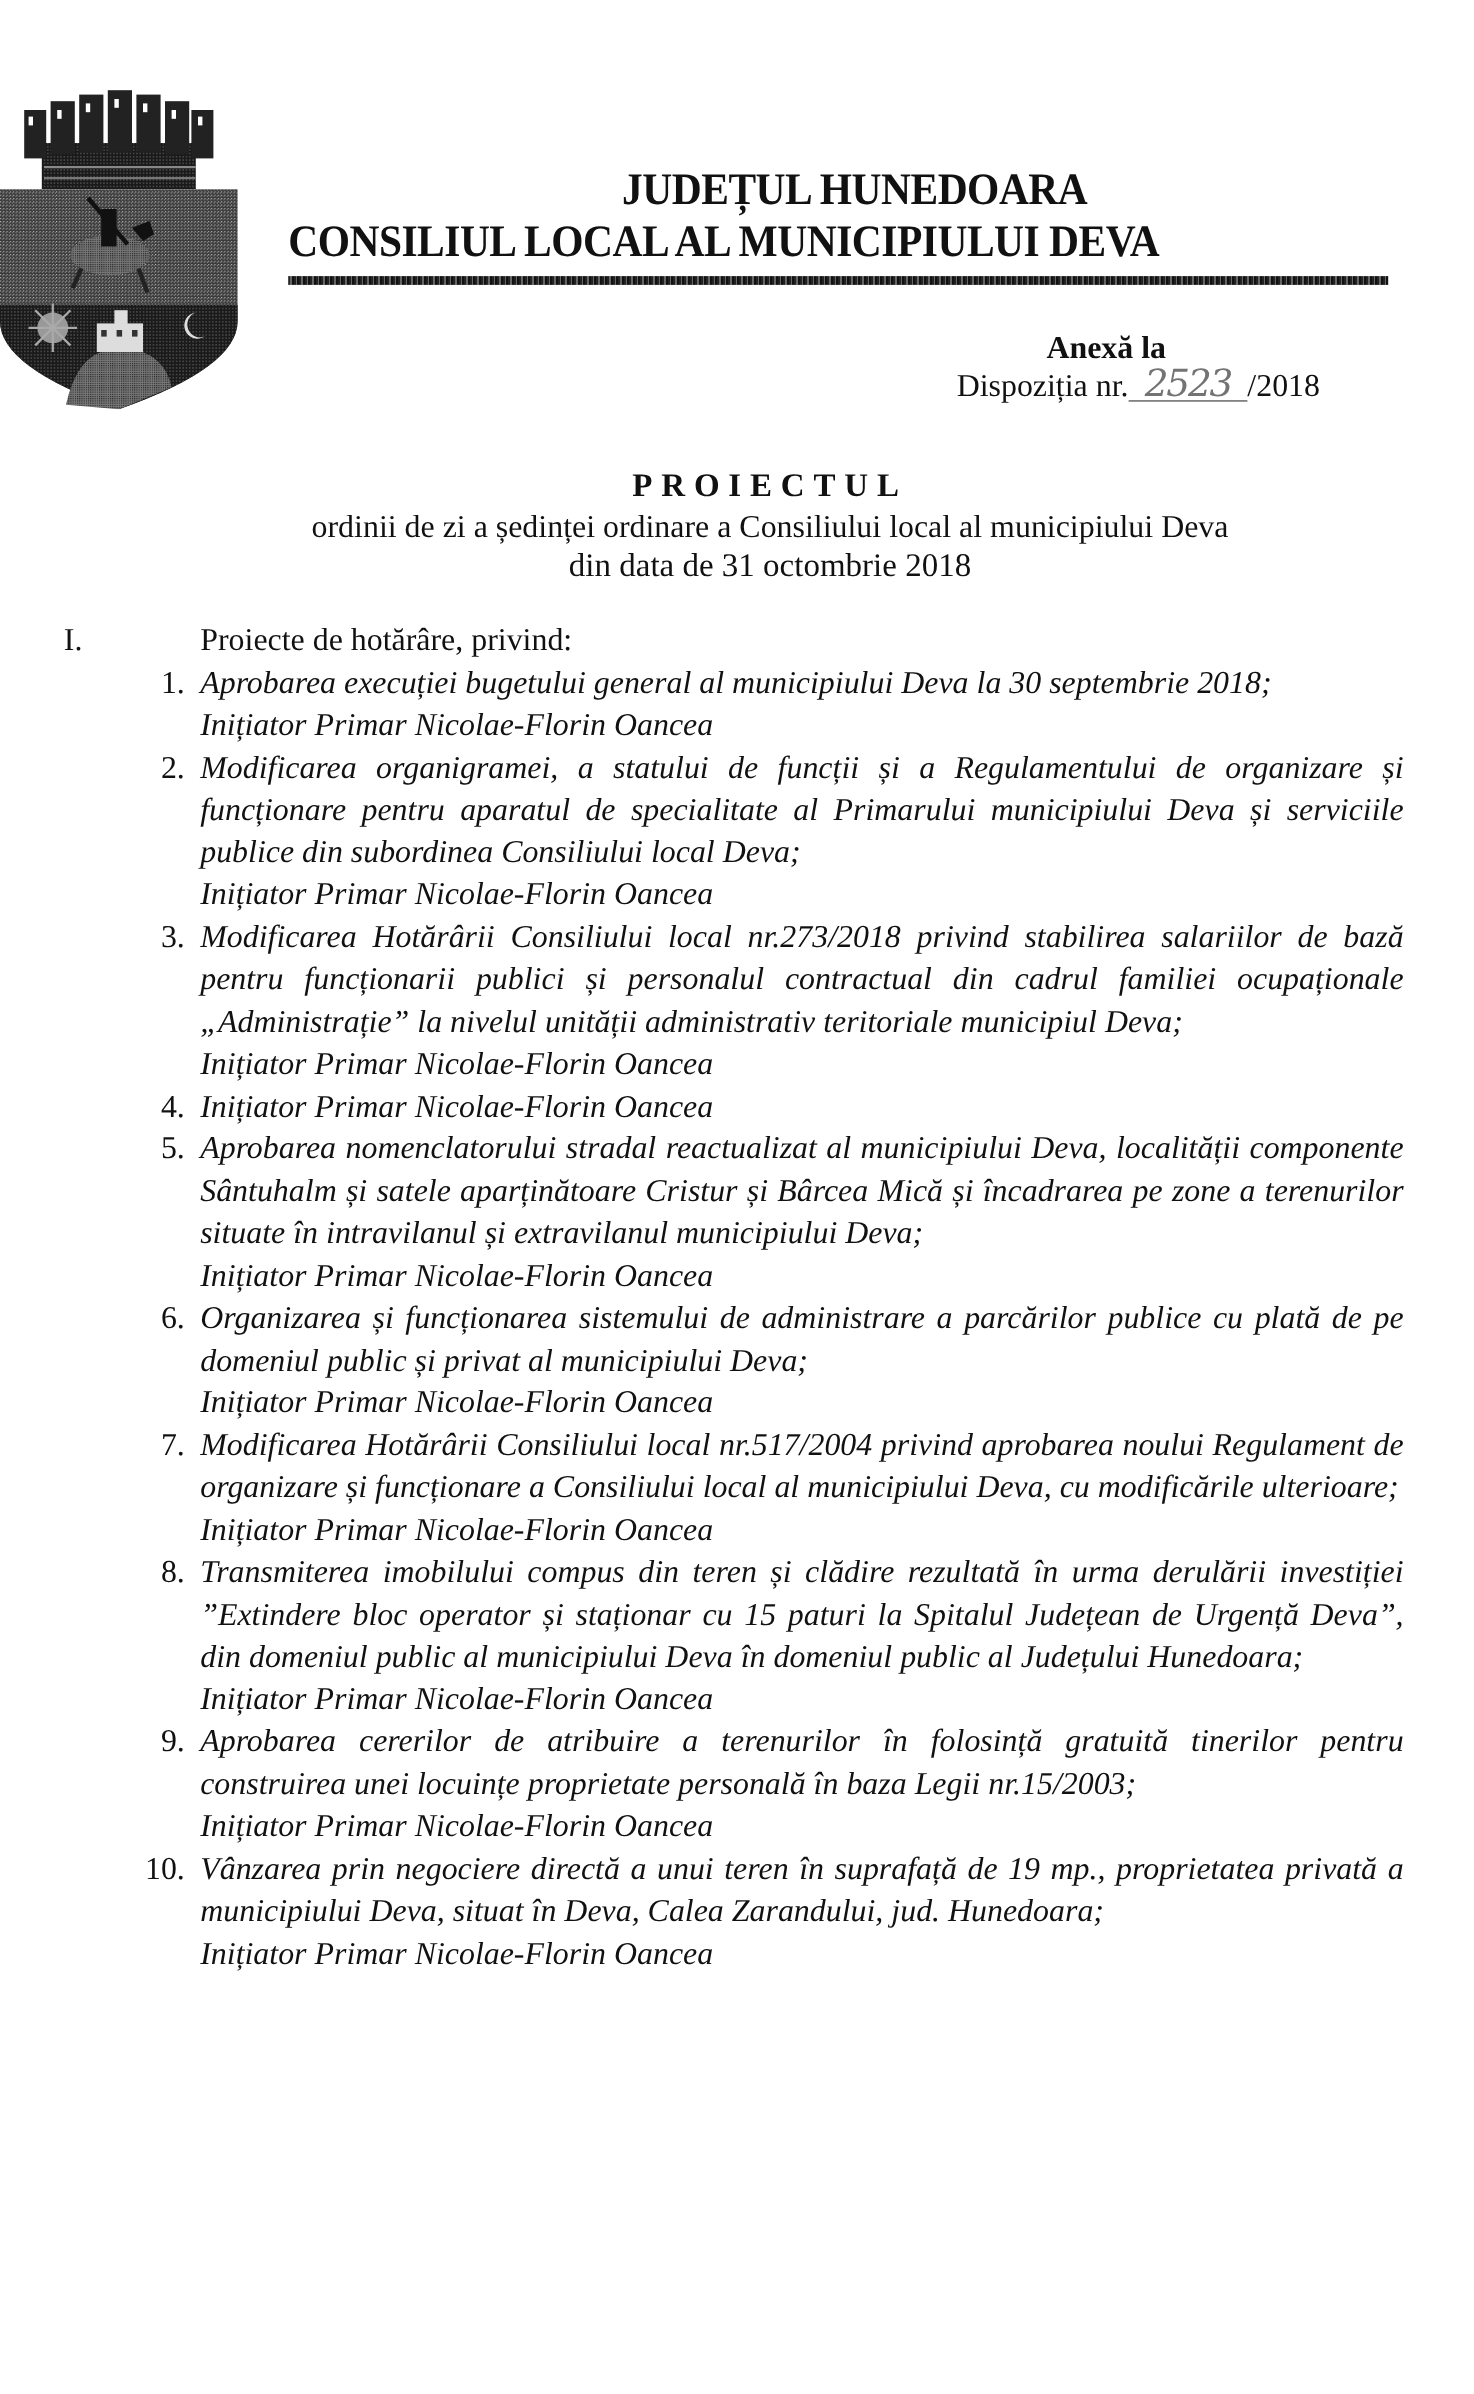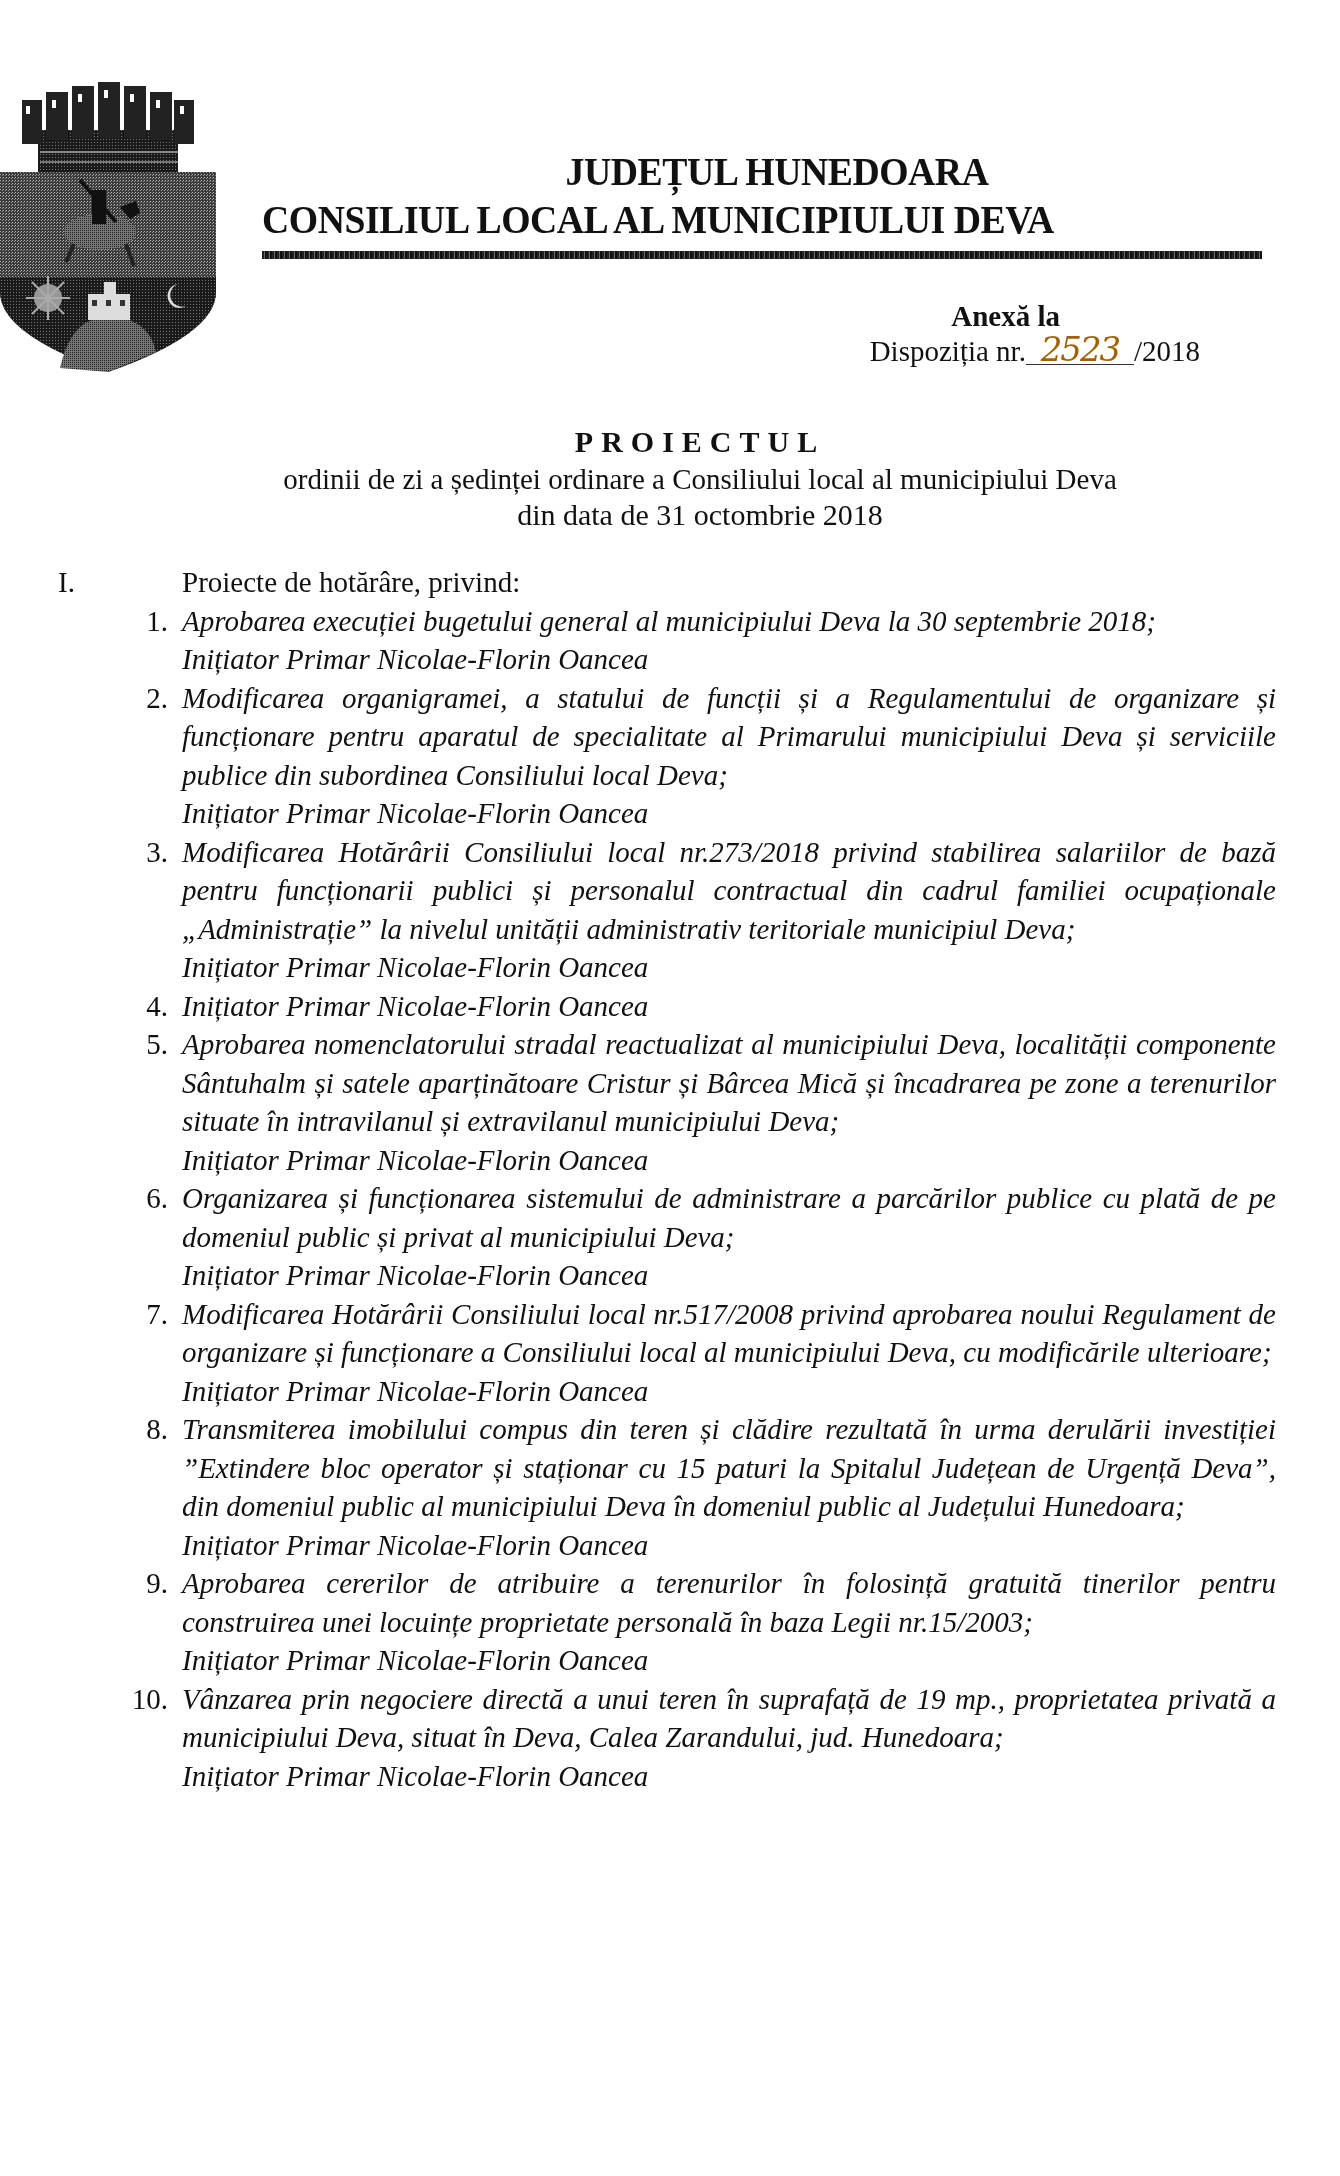--- a/index.html
+++ b/index.html
@@ -31,21 +31,21 @@
     }
     .annex {
       position: absolute; left: 780px; top: 298px; width: 420px; text-align: right;
       font-size: 29px;
     }
     .annex-title { font-weight: bold; line-height: 36px; padding-right: 140px; }
     .annex-line { line-height: 34px; white-space: nowrap; }
     .annex-num {
       display: inline-block; min-width: 108px; border-bottom: 1.5px solid #333;
       font-family: "DejaVu Serif", serif; font-style: italic; font-size: 34px;
-      text-align: center; line-height: 30px; letter-spacing: -2px; color: #a16207;
+      text-align: center; line-height: 30px; letter-spacing: -2px; color: #737373;
     }
     .title-block {
       position: absolute; left: 200px; top: 423px; width: 1000px; text-align: center;
     }
     .doc-title {
       font-weight: bold; font-size: 30px; letter-spacing: 8px; line-height: 38px; text-align: center;
     }
     .doc-subtitle { font-size: 29px; line-height: 36px; }
     .doc-date { font-size: 30px; line-height: 36px; }
 
@@ -200,21 +200,21 @@
     <li class="item">
       <span class="item-num">6.</span>
       <span class="item-body">
           <span class="item-text">Organizarea și funcționarea sistemului de administrare a parcărilor publice cu plată de pe domeniul public și privat al municipiului Deva;</span>
           <span class="item-initiator">Inițiator Primar Nicolae-Florin Oancea</span>
         </span>
     </li>
     <li class="item">
       <span class="item-num">7.</span>
       <span class="item-body">
-          <span class="item-text">Modificarea Hotărârii Consiliului local nr.517/2008 privind aprobarea noului Regulament de organizare și funcționare a Consiliului local al municipiului Deva, cu modificările ulterioare;</span>
+          <span class="item-text">Modificarea Hotărârii Consiliului local nr.517/2004 privind aprobarea noului Regulament de organizare și funcționare a Consiliului local al municipiului Deva, cu modificările ulterioare;</span>
           <span class="item-initiator">Inițiator Primar Nicolae-Florin Oancea</span>
         </span>
     </li>
     <li class="item">
       <span class="item-num">8.</span>
       <span class="item-body">
           <span class="item-text">Transmiterea imobilului compus din teren și clădire rezultată în urma derulării investiției ”Extindere bloc operator și staționar cu 15 paturi la Spitalul Județean de Urgență Deva”, din domeniul public al municipiului Deva în domeniul public al Județului Hunedoara;</span>
           <span class="item-initiator">Inițiator Primar Nicolae-Florin Oancea</span>
         </span>
     </li>

